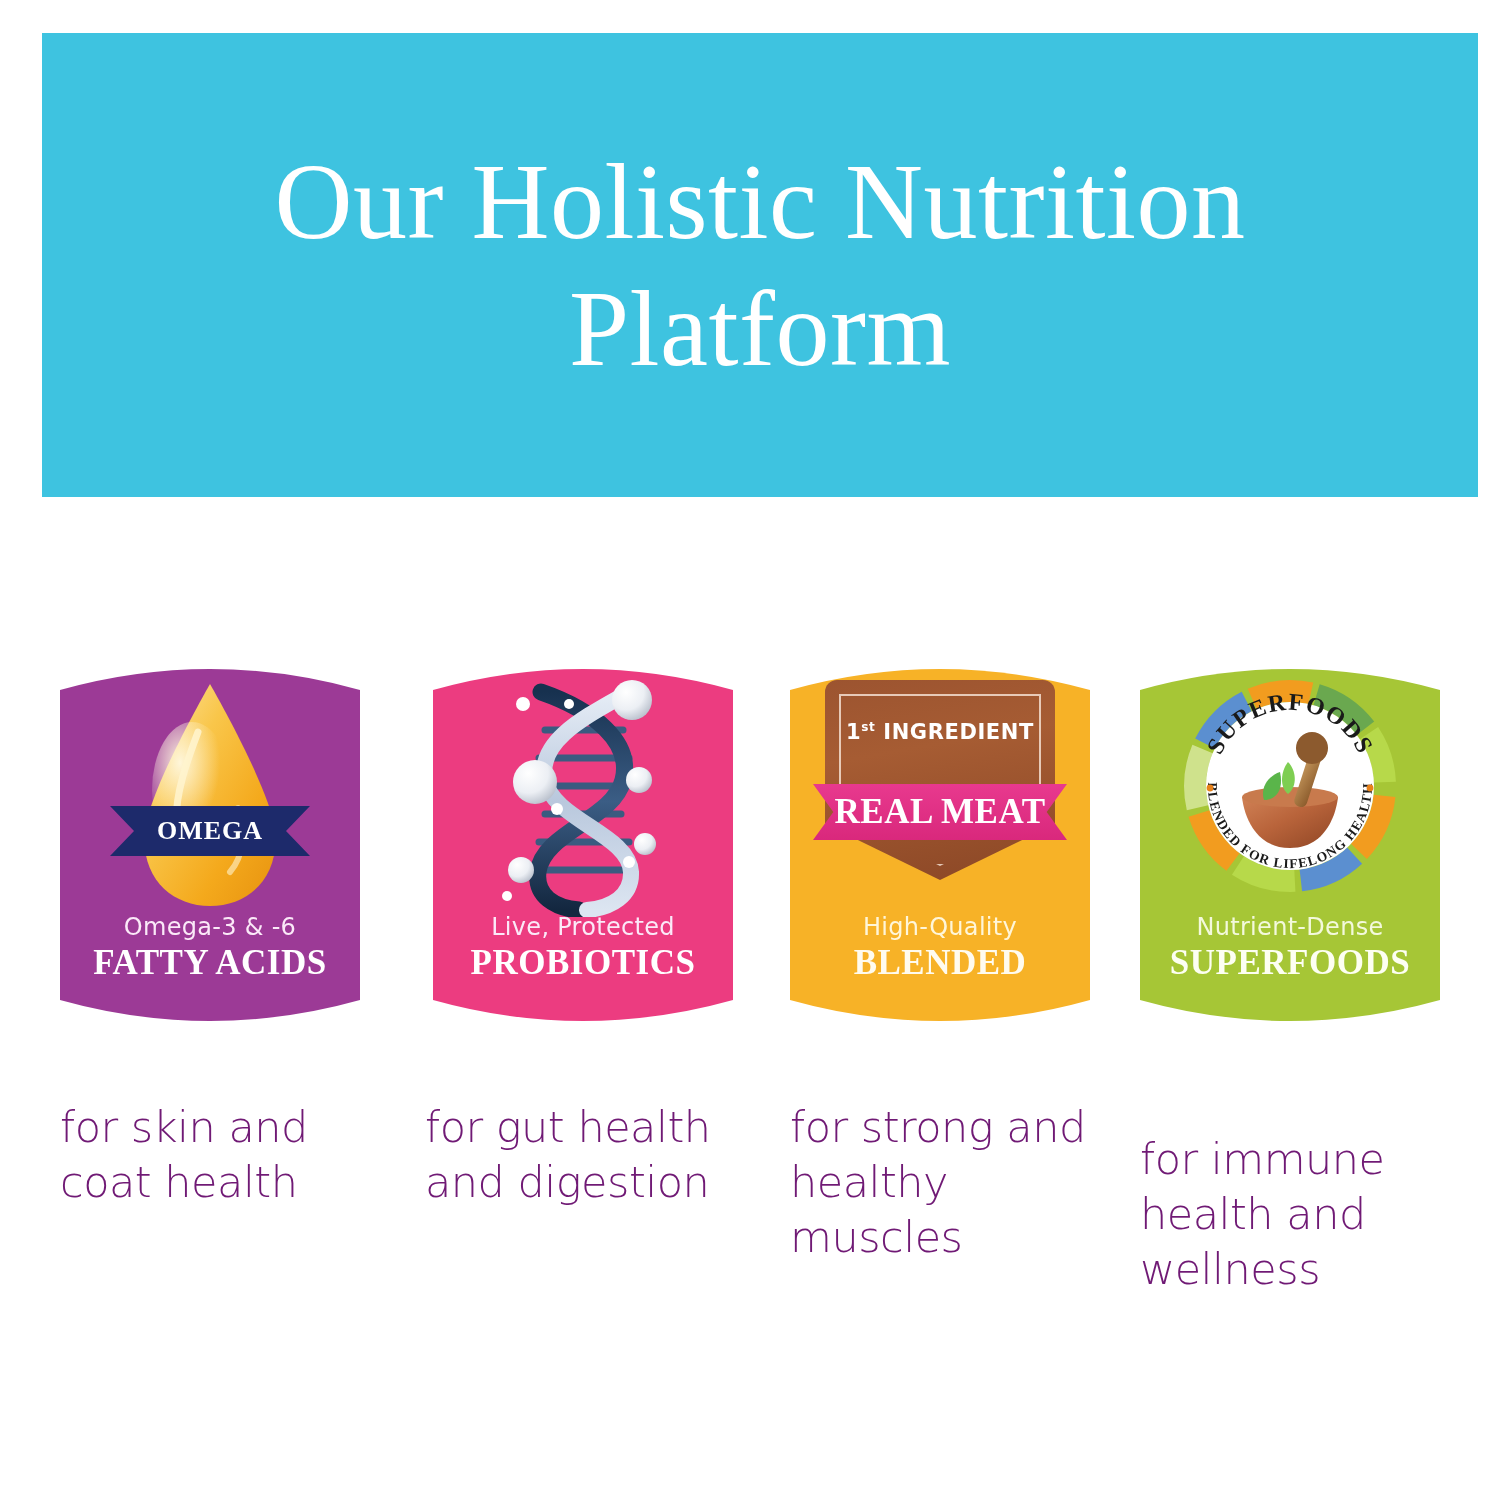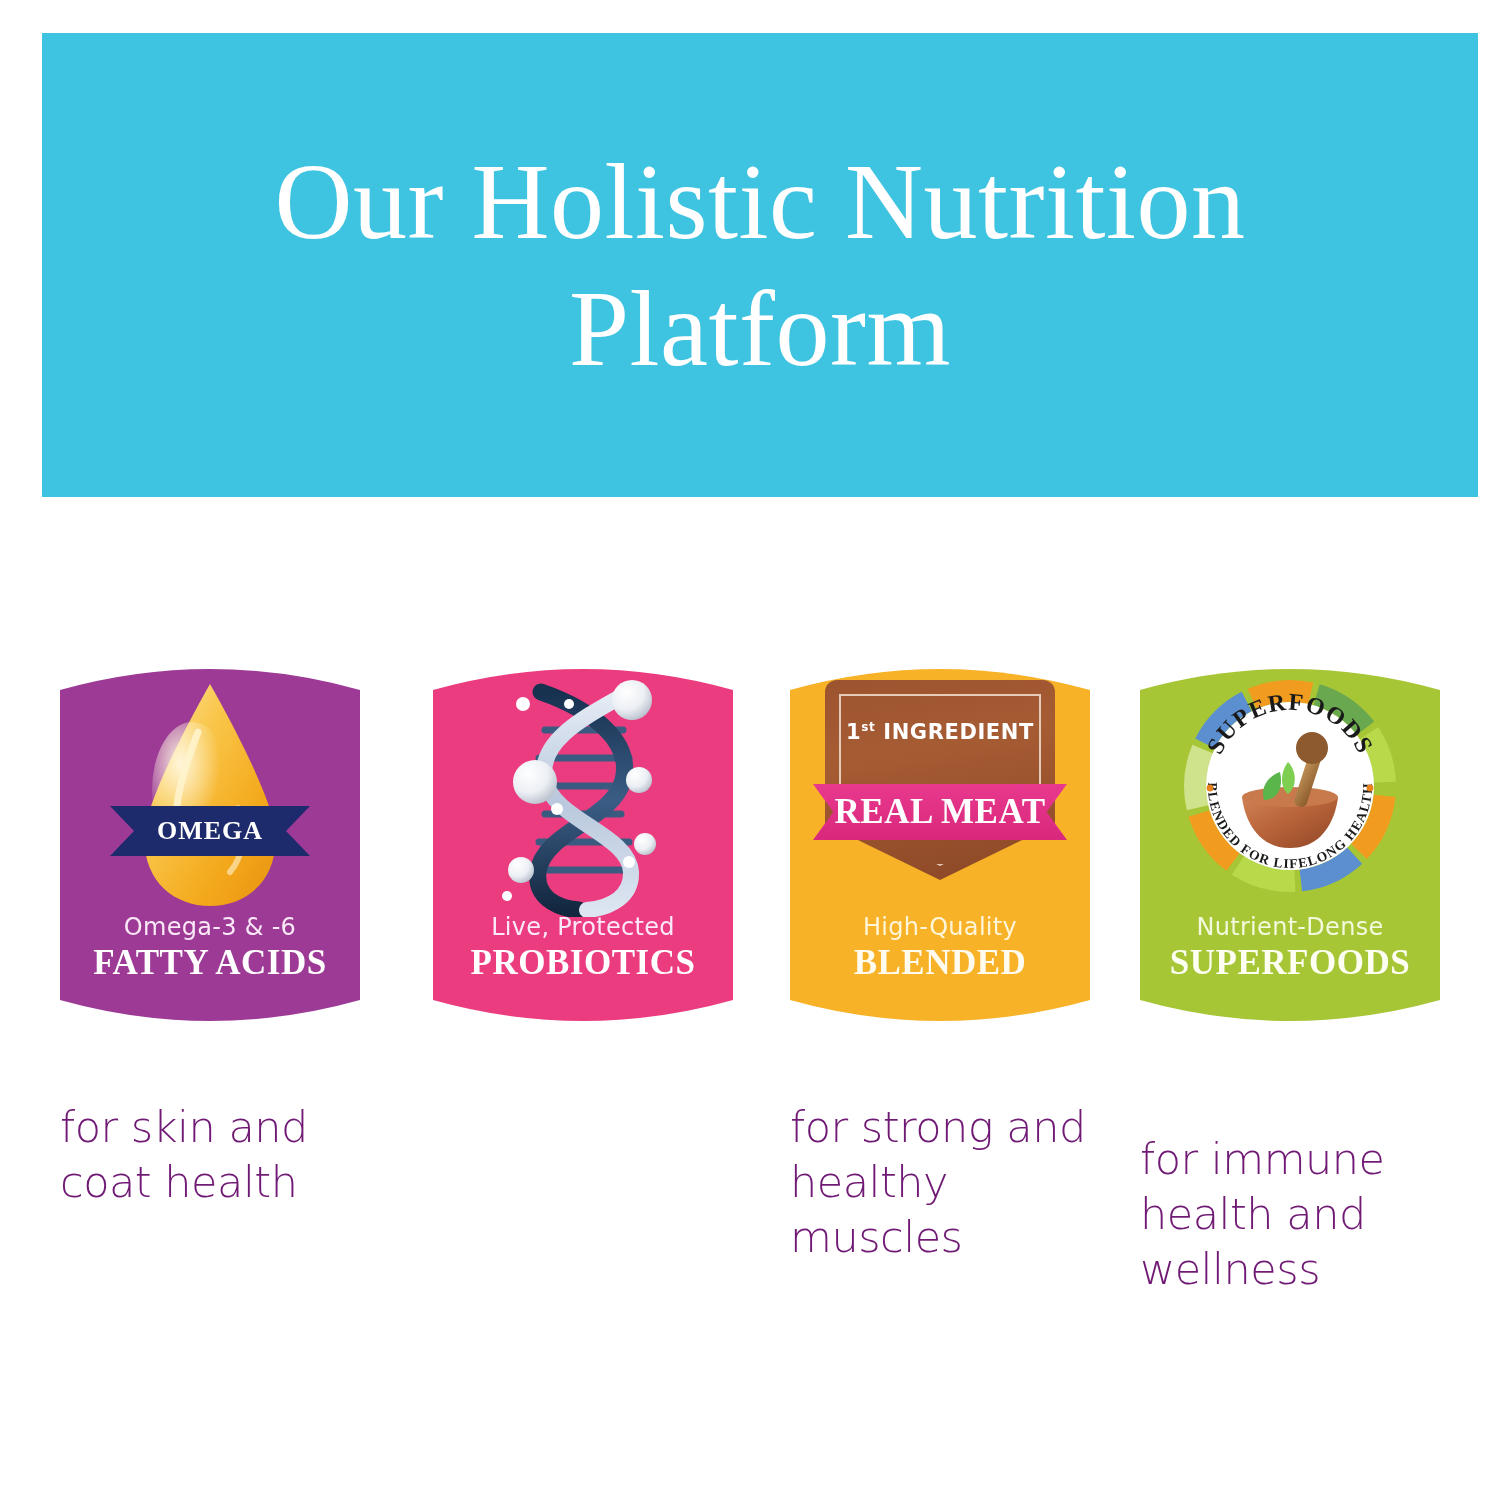--- a/index.html
+++ b/index.html
@@ -404,15 +404,16 @@
     <div class="badge-caption">
       <span class="badge-sub">Nutrient-Dense</span>
       <span class="badge-main">SUPERFOODS</span>
     </div>
   </div>
 
 </div>
 
 <div id="caption-row">
   <div class="caption caption-1">for skin and coat health</div>
+  <div class="caption caption-2">for gut health and digestion</div>
   <div class="caption caption-3">for strong and healthy muscles</div>
   <div class="caption caption-4">for immune health and wellness</div>
 </div>
 
 </body></html>

